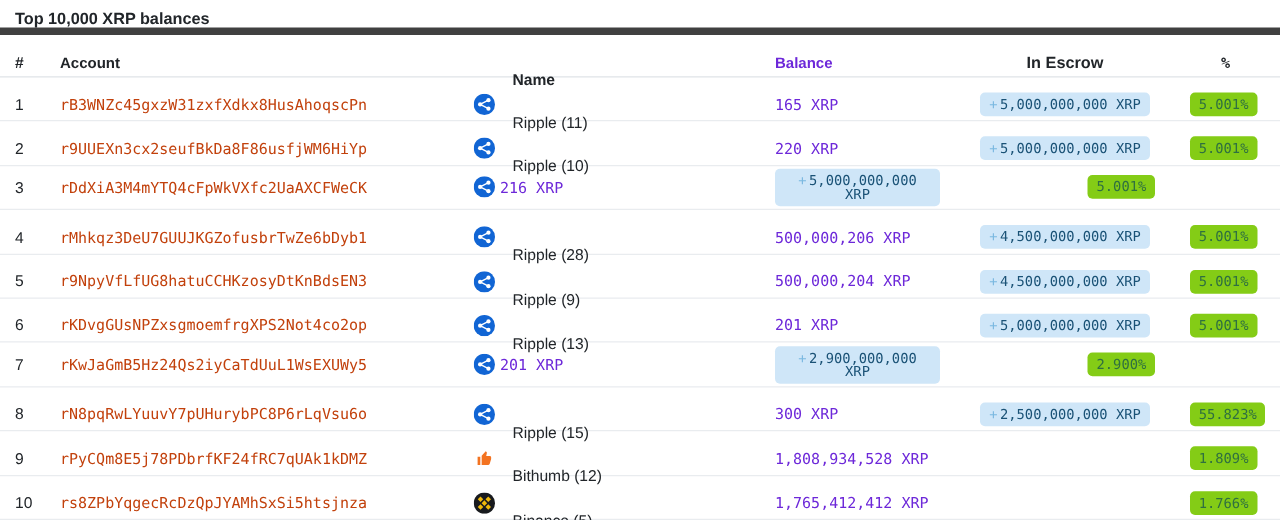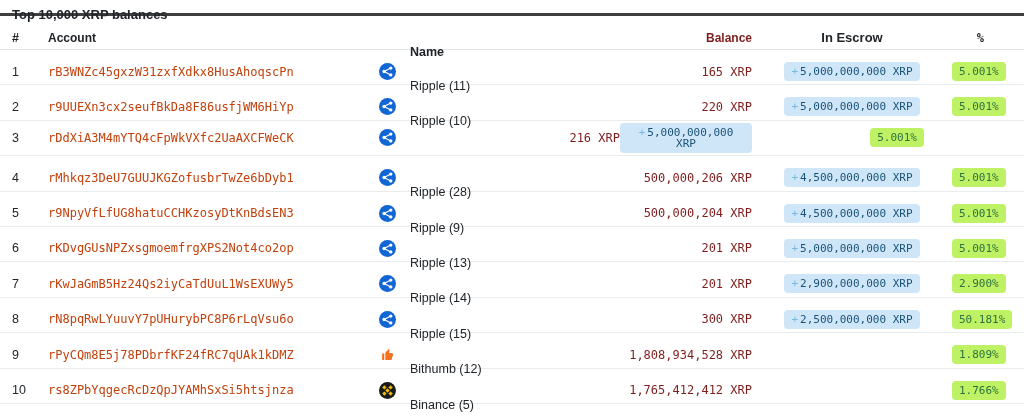--- a/index.html
+++ b/index.html
@@ -2,23 +2,23 @@
 <html><head>
 <meta charset="utf-8">
 <style>
   * { box-sizing: border-box; margin: 0; padding: 0; }
   html, body { width: 1024px; height: 416px; background: #ffffff; overflow: hidden; }
   body { font-family: "Liberation Sans", sans-serif; color: #212529; }
 
   .page { width: 1024px; height: 416px; }
 
   .title-bar {
-    height: 16px;
+    height: 28px;
     padding: 7px 12px 0 12px;
-    border-bottom: 3px solid #404040;
+    border-bottom: 6px solid #404040;
   }
   .title-bar h1 {
     font-size: 13px;
     font-weight: 700;
     color: #212529;
   }
 
   .grid-row {
     display: grid;
     grid-template-columns: 48px 326px 26px 220px 132px 200px 1fr;
@@ -35,21 +35,21 @@
   .trow {
     height: 35.4px;
     border-bottom: 1px solid #e9ecef;
     font-size: 12px;
   }
 
   .c-rank   { padding-left: 12px; font-size: 12.5px; }
   .c-account{ font-family: "DejaVu Sans Mono", monospace; font-size: 12px; }
   .c-icon   { display: flex; justify-content: center; align-items: center; }
   .c-name   { padding-left: 10px; font-size: 12.5px; margin-top: 29px; }
-  .c-balance{ text-align: right; font-family: "DejaVu Sans Mono", monospace; font-size: 12px; color: #7f1d1d; }
+  .c-balance{ font-family: "DejaVu Sans Mono", monospace; font-size: 12px; color: #6d28d9; }
   .c-escrow { text-align: center; }
   .c-percent{ text-align: right; padding-right: 28px; }
 
   .header-row .c-escrow { text-align: center; }
   .header-row .c-percent { text-align: right; padding-right: 40px; font-family: "DejaVu Sans Mono", monospace; font-size: 12px; }
 
   a.account-link {
     color: #c2410c;
     text-decoration: none;
     cursor: pointer;
@@ -65,21 +65,21 @@
   }
   .badge-escrow {
     background: #cfe6f8;
     color: #1a5276;
   }
   .badge-escrow .plus {
     color: #7ab8e0;
     margin-right: 2px;
   }
   .badge-percent {
-    background: #bef264;
+    background: #84cc16;
     color: #2f7040;
   }
 
   .coin-icon { width: 17px; height: 17px; display: inline-flex; }
   .coin-icon svg { width: 100%; height: 100%; }
   .bithumb-sized { width: 13px; height: 13px; }
 </style>
 </head>
 <body>
 
@@ -263,21 +263,20 @@
   <span class="coin-icon">
     <svg viewBox="0 0 24 24">
       <circle cx="12" cy="12" r="12" fill="#1165d4"></circle>
       <circle cx="7.2" cy="12" r="2.4" fill="#ffffff"></circle>
       <circle cx="16.6" cy="7.2" r="2.4" fill="#ffffff"></circle>
       <circle cx="16.6" cy="16.8" r="2.4" fill="#ffffff"></circle>
       <path d="M7.2 12 L16.6 7.2 M7.2 12 L16.6 16.8" stroke="#ffffff" stroke-width="1.6" fill="none"></path>
     </svg>
   </span>
 </div>
-    <div class="c-name">Ripple (14)</div>
     <div class="c-balance">201 XRP</div>
     <div class="c-escrow">
       <span class="badge badge-escrow"><span class="plus">+</span><span>2,900,000,000 XRP</span></span>
     </div>
     <div class="c-percent">
       <span class="badge badge-percent">2.900%</span>
     </div>
   </div>
 
   <div class="grid-row trow">
@@ -295,21 +294,21 @@
       <path d="M7.2 12 L16.6 7.2 M7.2 12 L16.6 16.8" stroke="#ffffff" stroke-width="1.6" fill="none"></path>
     </svg>
   </span>
 </div>
     <div class="c-name">Ripple (15)</div>
     <div class="c-balance">300 XRP</div>
     <div class="c-escrow">
       <span class="badge badge-escrow"><span class="plus">+</span><span>2,500,000,000 XRP</span></span>
     </div>
     <div class="c-percent">
-      <span class="badge badge-percent">50.181%</span>
+      <span class="badge badge-percent">55.823%</span>
     </div>
   </div>
 
   <div class="grid-row trow">
     <div class="c-rank">9</div>
     <div class="c-account">
       <a class="account-link">rPyCQm8E5j78PDbrfKF24fRC7qUAk1kDMZ</a>
     </div>
     <div class="c-icon">
   <span class="coin-icon bithumb-sized">

